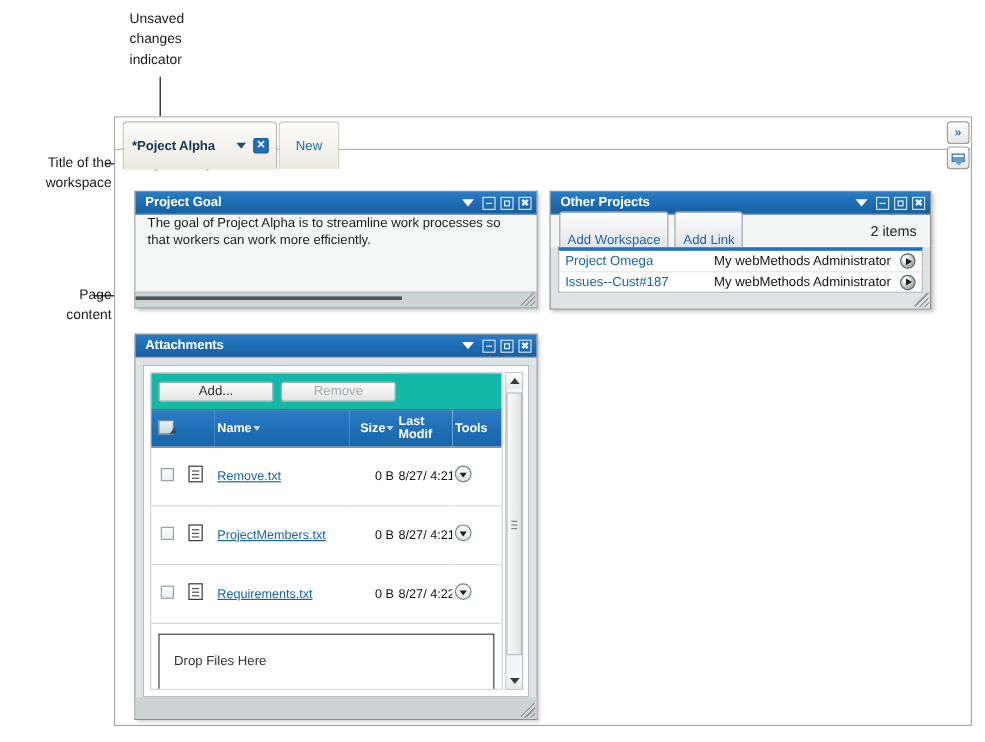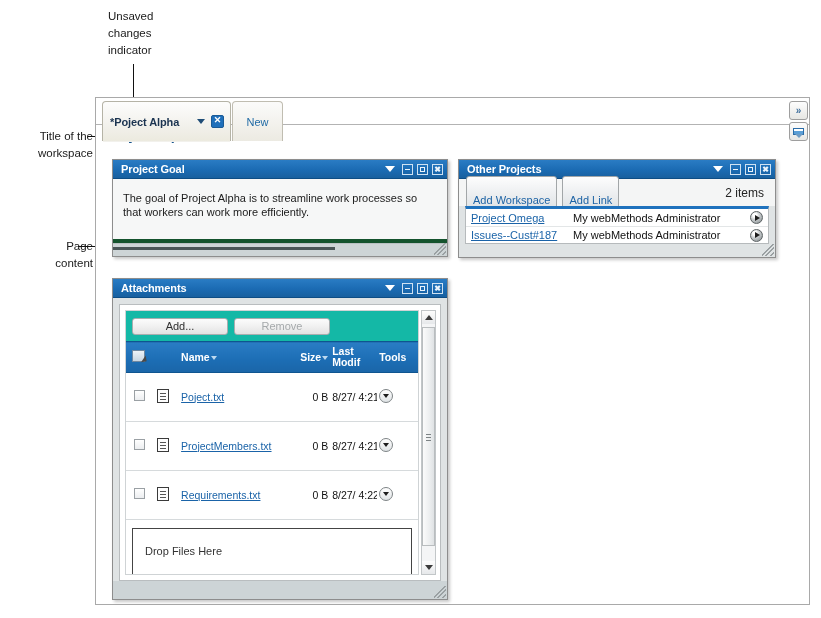--- a/index.html
+++ b/index.html
@@ -228,22 +228,22 @@
       linear-gradient(135deg, transparent 0 62%, #9aa0a2 62% 70%, transparent 70%),
       linear-gradient(135deg, transparent 0 80%, #9aa0a2 80% 88%, transparent 88%);
   }
 
   
   #portlet-goal { left: 16px; top: 61px; width: 336px; height: 98px; }
   .goal-text {
     position: absolute;
     left: 0; right: 0; top: 0; height: 66px;
     background: #f6f7f7;
-    border-bottom: 6px solid #14532d;
-    padding: 12px 10px;
+    border-bottom: 1px solid #14532d;
+    padding: 0 10px;
     box-sizing: border-box;
     font-size: 11px;
     line-height: 14px;
     color: #1b1b1b;
   }
   .goal-hscroll {
     position: absolute;
     left: 0; right: 0; bottom: 0; height: 12px;
     background: #cdd4d6;
     border-top: 1px solid #b9c0c2;
@@ -296,23 +296,22 @@
   .op-row {
     display: flex;
     align-items: center;
     height: 17px;
     padding: 0 5px;
     box-sizing: border-box;
     font-size: 11px;
   }
   .op-row + .op-row { border-top: 1px solid #e3e6e7; }
   .op-link {
-    width: 102px;
+    width: 124px;
     color: #1a63a8;
-    text-decoration: underline;
     white-space: nowrap;
     overflow: hidden;
   }
   .op-owner { flex: 1; color: #111; }
   .op-go {
     width: 13px; height: 13px;
     border-radius: 50%;
     background: radial-gradient(circle at 35% 30%, #ffffff 0 18%, #cfd3d5 40%, #7d8486 100%);
     border: 1px solid #5d6365;
     position: relative;
@@ -664,21 +663,21 @@
             </thead>
             <tbody>
               <tr>
                 <td style="padding-left:8px;">
                   <span class="row-cb"></span>
                 </td>
                 <td>
                   <span class="file-ico"></span>
                 </td>
                 <td>
-                  <span class="file-link">Poject.txt</span>
+                  <span class="file-link">Remove.txt</span>
                 </td>
                 <td class="cell-size">0 B</td>
                 <td class="cell-date">8/27/ 4:21:3 PM</td>
                 <td>
                   <span class="tool-btn"></span>
                 </td>
               </tr>
               <tr>
                 <td style="padding-left:8px;">
                   <span class="row-cb"></span>

